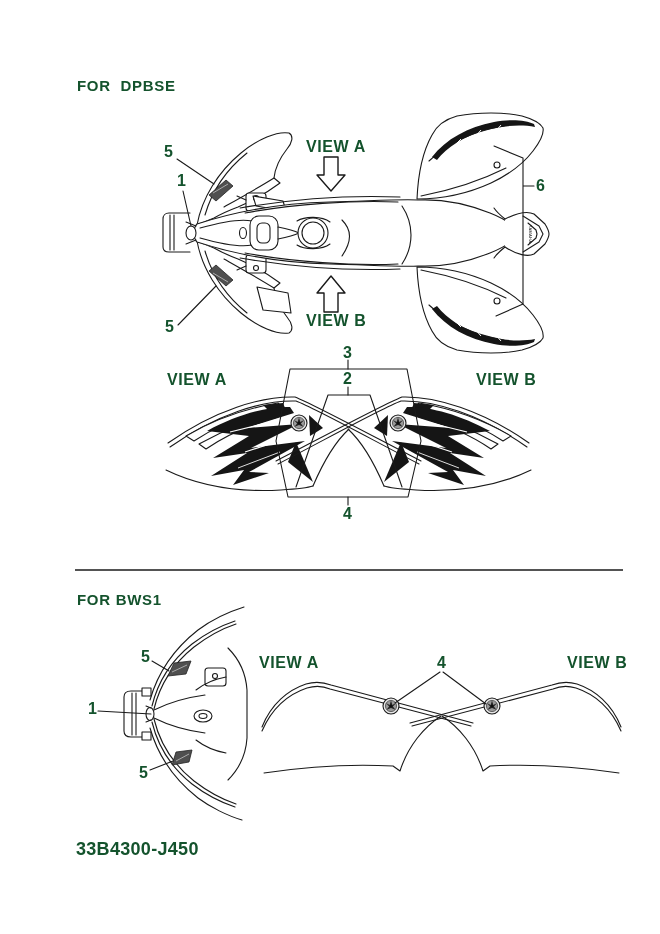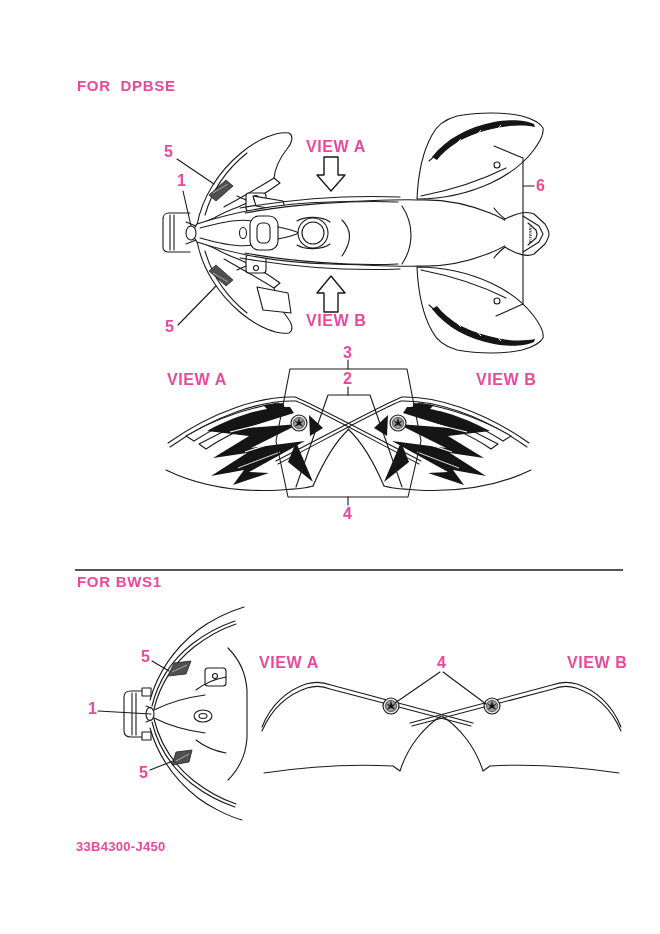--- a/index.html
+++ b/index.html
@@ -1,23 +1,23 @@
 <!DOCTYPE html>
 <html><head>
 <meta charset="utf-8">
 <style>
   html,body{margin:0;padding:0;background:#fff;}
   .page{position:relative;width:660px;height:934px;background:#ffffff;overflow:hidden;
         font-family:"Liberation Sans",sans-serif;color:#111;}
   .art{position:absolute;left:0;top:0;}
-  .lbl{position:absolute;white-space:pre;color:#ec4899;font-weight:bold;line-height:1;}
+  .lbl{position:absolute;white-space:pre;color:#14532d;font-weight:bold;line-height:1;}
   .heading{font-size:15px;letter-spacing:0.7px;}
   .view{font-size:16px;letter-spacing:0.6px;}
   .num{font-size:16px;}
-  .footer-code{font-size:13px;letter-spacing:0.3px;text-align:center;}
+  .footer-code{font-size:18px;letter-spacing:0.3px;text-align:center;}
   
   .s{stroke:#1a1a1a;fill:none;stroke-width:1.1;stroke-linecap:round;stroke-linejoin:round;}
   .s2{stroke:#1a1a1a;fill:none;stroke-width:1.4;stroke-linecap:round;stroke-linejoin:round;}
   .fw{fill:#ffffff;}
   .fb{fill:#151515;stroke:none;}
   .fg{fill:#4f4f4f;stroke:#222;stroke-width:0.8;}
 </style>
 </head>
 <body>
 
@@ -192,21 +192,21 @@
 
   <div class="lbl view" style="left:306px;top:139px">VIEW A</div>
   <div class="lbl view" style="left:306px;top:313px">VIEW B</div>
 
   <div class="lbl view" style="left:167px;top:372px">VIEW A</div>
   <div class="lbl view" style="left:476px;top:372px">VIEW B</div>
   <div class="lbl num" style="left:343px;top:345px">3</div>
   <div class="lbl num" style="left:343px;top:371px">2</div>
   <div class="lbl num" style="left:343px;top:506px">4</div>
 
-  <div class="lbl heading" style="left:77px;top:574px">FOR BWS1</div>
+  <div class="lbl heading" style="left:77px;top:592px">FOR BWS1</div>
 
   <div class="lbl num" style="left:141px;top:649px">5</div>
   <div class="lbl num" style="left:88px;top:701px">1</div>
   <div class="lbl num" style="left:139px;top:765px">5</div>
 
   <div class="lbl view" style="left:259px;top:655px">VIEW A</div>
   <div class="lbl num" style="left:437px;top:655px">4</div>
   <div class="lbl view" style="left:567px;top:655px">VIEW B</div>
 
   <div class="lbl footer-code" style="left:76px;top:840px">33B4300-J450</div>

